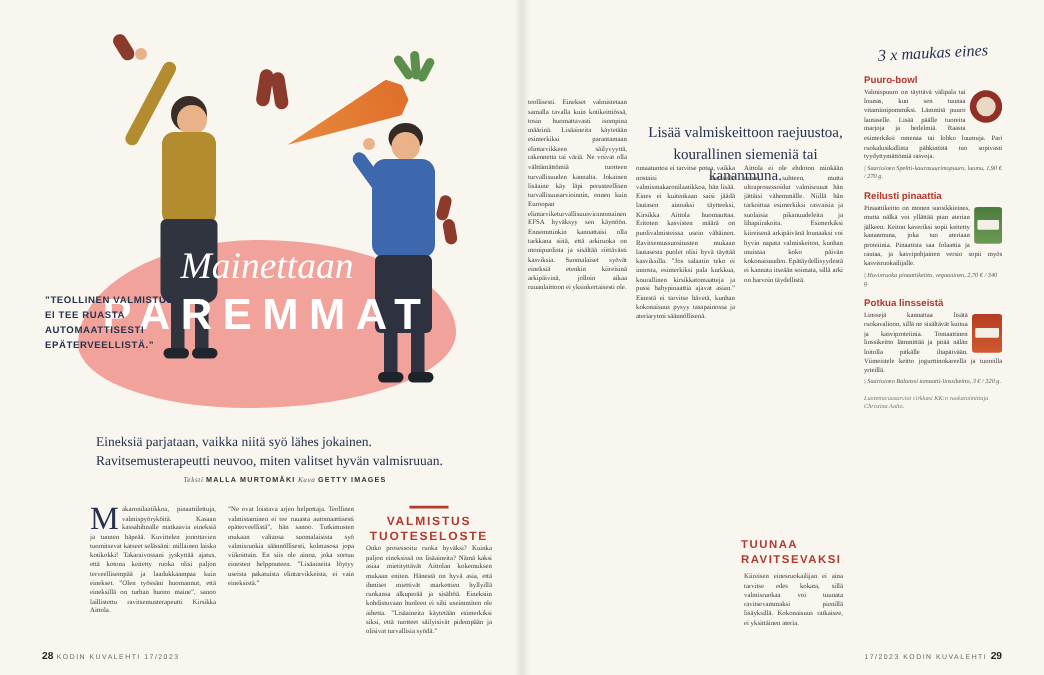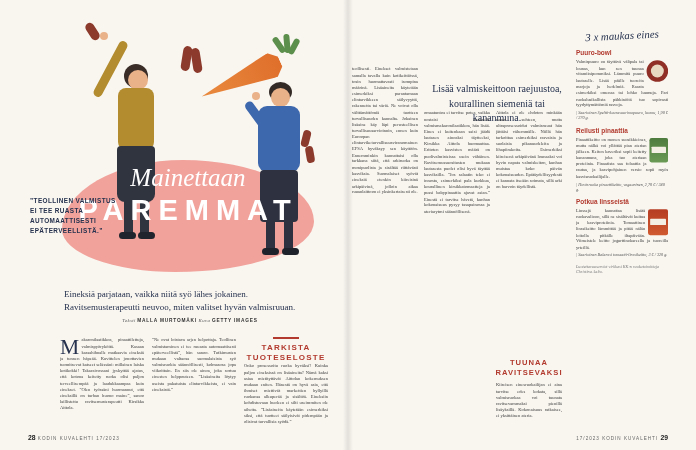--- a/index.html
+++ b/index.html
@@ -3,21 +3,21 @@
 <meta charset="utf-8">
 <style>
   html,body{margin:0;padding:0;background:#e8e4dc;}
   .spread{position:relative;width:696px;height:450px;background:#f9f6f0;overflow:hidden;
           font-family:"Liberation Serif",serif;color:#2b2b2b;}
   .abs{position:absolute;}
   .gutter{position:absolute;left:343px;top:0;width:10px;height:450px;
           background:linear-gradient(90deg,rgba(0,0,0,0),rgba(0,0,0,0.09),rgba(0,0,0,0));}
 
   
-  .illu{position:absolute;left:40px;top:14px;width:296px;height:262px;}
+  .illu{position:absolute;left:30px;top:14px;width:296px;height:262px;}
   .blob{position:absolute;left:22px;top:146px;width:252px;height:112px;background:#f1a29b;
         border-radius:48% 52% 55% 45% / 62% 55% 45% 38%;z-index:1;}
   .shape{position:absolute;}
   .fig{z-index:2;}
   .title-script{position:absolute;left:20px;top:150px;width:256px;text-align:center;z-index:5;
         font-style:italic;font-size:25px;color:#ffffff;font-family:"Liberation Serif",serif;}
   .title-main{position:absolute;left:10px;top:180px;width:276px;text-align:center;z-index:5;
         font-family:Liberation Sans, sans-serif;font-weight:bold;font-size:29px;
         letter-spacing:7px;color:#ffffff;}
 
@@ -37,21 +37,21 @@
   .scale{width:138.9%;transform:scale(0.72);transform-origin:0 0;
          font-size:6.3px;line-height:1.36;text-align:justify;color:#3a3a3a;}
   .dropcap{float:left;font-size:30px;line-height:24px;margin:1px 3px 0 0;color:#26324e;
            font-family:"Liberation Serif",serif;}
   .boxrule{width:26px;height:2px;background:#b23a2e;margin:0 auto 4px auto;}
   .boxhead{font-family:"Liberation Sans",sans-serif;font-weight:bold;color:#b23a2e;
            font-size:8px;letter-spacing:1.2px;text-align:center;line-height:1.3;margin:0 0 5px 0;}
   .pullquote{position:absolute;left:424px;top:38px;width:146px;text-align:center;
            font-size:10px;line-height:1.45;color:#26324e;margin-top:44px;}
   .redhead{font-family:"Liberation Sans",sans-serif;font-weight:bold;color:#b23a2e;
-           font-size:7.6px;letter-spacing:1px;text-align:center;line-height:1.3;}
+           font-size:7.6px;letter-spacing:1px;line-height:1.3;}
 
   
   .sidebar{position:absolute;left:576px;top:30px;width:92px;height:396px;overflow:hidden;}
   .sb-inner{width:128px;transform:scale(0.72);transform-origin:0 0;}
   .sb-script{font-style:italic;font-size:15px;color:#26324e;text-align:center;
              transform:rotate(-3deg);line-height:1.15;margin:0 0 10px 0;}
   .sb-h{font-family:"Liberation Sans",sans-serif;font-weight:bold;color:#b23a2e;
         font-size:9px;margin:8px 0 3px 0;}
   .sb-p{font-size:6.2px;line-height:1.38;text-align:justify;color:#3a3a3a;margin:0;}
   .sb-prod{font-size:5.8px;line-height:1.3;font-style:italic;color:#555;margin:3px 0 0 0;}
@@ -138,21 +138,21 @@
       <span class="dropcap">M</span><span>akaronilaatikkoa, pinaattilettuja, valmispyöryköitä. Kasaan kassahihnalle matkaavia eineksiä ja tunnen häpeää. Kuvittelen jonottavien tuomitsevat katseet selässäni: millainen laiska kotikokki! Takaraivossani jyskyttää ajatus, että kotona keitetty ruoka olisi paljon terveellisempää ja laadukkaampaa kuin einekset. ”Olen työssäni huomannut, että eineksillä on turhan huono maine”, sanoo laillistettu ravitsemusterapeutti Kirsikka Aittola.</span>
     </div>
   </div>
 
   <div class="col" style="left:152px;top:337px;width:84px;height:90px;">
     <div class="scale"><span>”Ne ovat loistava arjen helpottaja. Teollinen valmistaminen ei tee ruuasta automaattisesti epäterveellistä”, hän sanoo. Tutkimusten mukaan valtaosa suomalaisista syö valmisruokia säännöllisesti, kolmasosa jopa viikoittain. En siis ole ainoa, joka sortuu einesten helppouteen. ”Lisäaineita löytyy useista pakatuista elintarvikkeista, ei vain eineksistä.”</span></div>
   </div>
 
   <div class="col" style="left:244px;top:337px;width:84px;height:90px;">
     <div class="boxrule"></div>
-    <div class="boxhead">TARKISTA TUOTESELOSTE</div>
+    <div class="boxhead">VALMISTUS TUOTESELOSTE</div>
     <div class="col" style="left:0;top:26px;width:84px;height:64px;">
       <div class="scale"><span>Onko prosessoitu ruoka hyväksi? Kuinka paljon eineksissä on lisäaineita? Nämä kaksi asiaa mietityttävät Aittolan kokemuksen mukaan eniten. Hänestä on hyvä asia, että ihmiset miettivät markettien hyllyillä ruokansa alkuperää ja sisältöä. Eineksiin kohdistuvaan huoleen ei silti useimmiten ole aihetta. ”Lisäaineita käytetään esimerkiksi siksi, että tuotteet säilyisivät pidempään ja olisivat turvallisia syödä.”</span></div>
     </div>
   </div>
 
   <div class="footer left">
     <b>28</b>
     <span>KODIN KUVALEHTI</span>
     <span>17/2023</span>
   </div>

